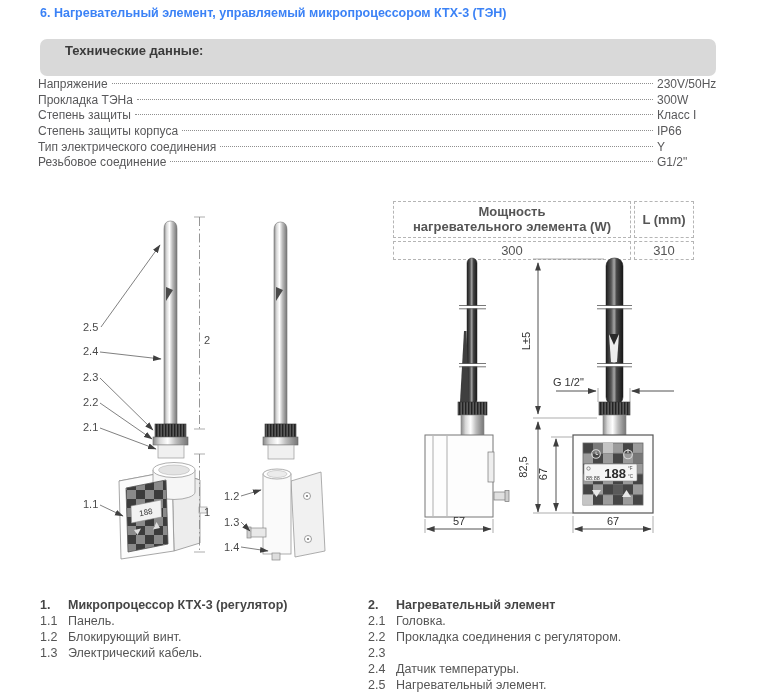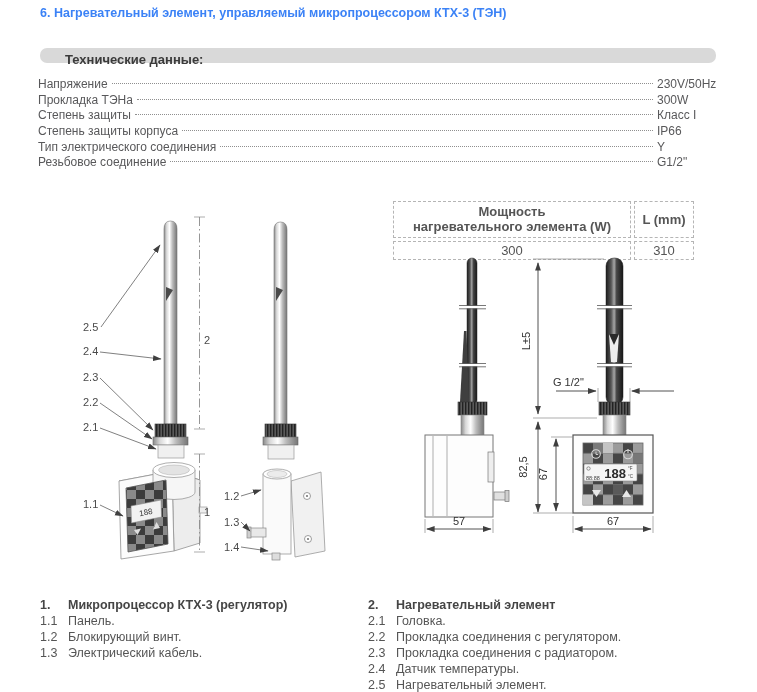--- a/index.html
+++ b/index.html
@@ -4,21 +4,21 @@
 <style>
   html,body{margin:0;padding:0;}
   body{
     width:757px;height:692px;position:relative;background:#ffffff;
     font-family:"Liberation Sans",sans-serif;color:#58585a;overflow:hidden;
   }
   .abs{position:absolute;}
   
   .doc-title{left:40px;top:6px;font-size:12.5px;font-weight:bold;color:#3b82f6;}
   
-  .section-bar{left:40px;top:48px;width:676px;height:15px;background:#d9d9d9;border-radius:7px;}
+  .section-bar{left:40px;top:39px;width:676px;height:37px;background:#d9d9d9;border-radius:7px;}
   .section-bar span{display:block;padding-left:25px;line-height:23px;font-size:13px;font-weight:bold;color:#3b3b3b;}
   
   .spec-list{left:38px;top:76px;width:694px;}
   .spec-row{display:flex;align-items:center;height:15.7px;font-size:12px;color:#58585a;}
   .spec-label{white-space:nowrap;flex:0 0 auto;}
   .spec-leader{flex:1 1 auto;border-bottom:1px dotted #8f8f8f;margin:0 4px 2px 4px;height:1px;}
   .spec-value{flex:0 0 75px;white-space:nowrap;}
   
   .ptable{left:390px;top:198px;border-collapse:separate;border-spacing:3px;color:#555;}
   .ptable th,.ptable td{border:1px dashed #b5b5b5;text-align:center;vertical-align:middle;}
@@ -338,21 +338,20 @@
   <div class="lrow">
     <span class="lnum">2.1</span>
     <span>Головка.</span>
   </div>
   <div class="lrow">
     <span class="lnum">2.2</span>
     <span>Прокладка соединения с регулятором.</span>
   </div>
   <div class="lrow">
     <span class="lnum">2.3</span>
-    <span>Прокладка соединения с радиатором.</span>
   </div>
   <div class="lrow">
     <span class="lnum">2.4</span>
     <span>Датчик температуры.</span>
   </div>
   <div class="lrow">
     <span class="lnum">2.5</span>
     <span>Нагревательный элемент.</span>
   </div>
 </div>

